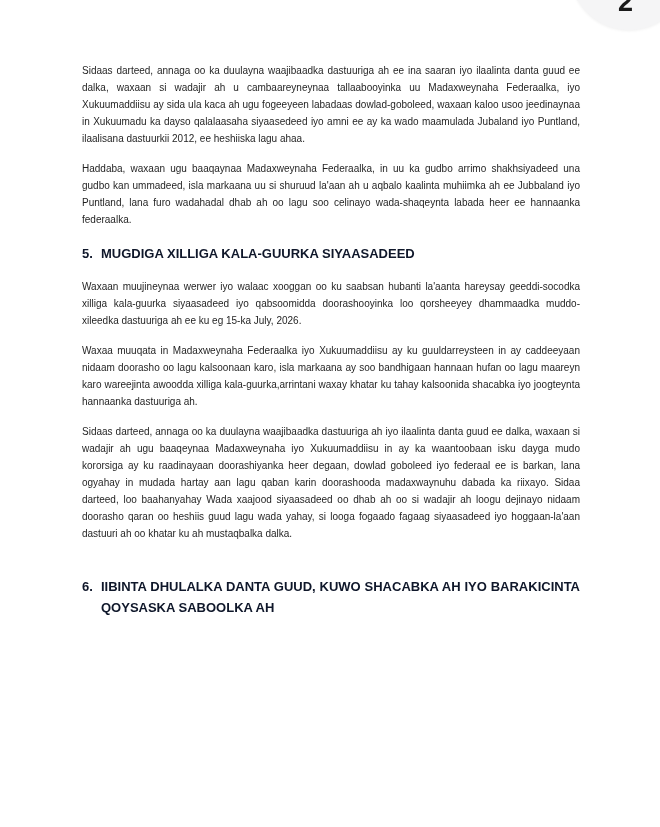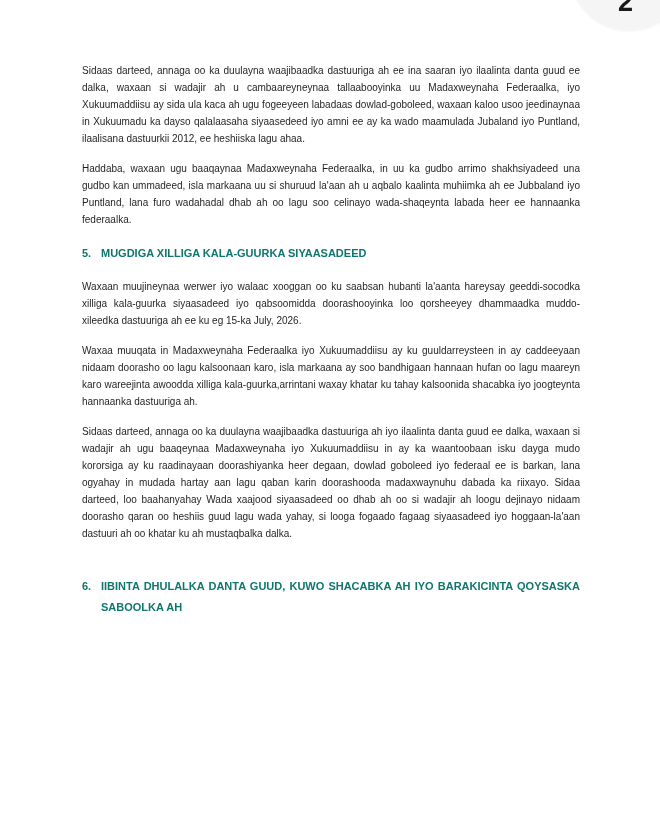--- a/index.html
+++ b/index.html
@@ -46,28 +46,28 @@
     top: 62px;
     width: 498px;
   }
   .para {
     font-size: 10px;
     line-height: 17px;
     text-align: justify;
     margin: 0 0 13px 0;
   }
   .heading {
-    font-size: 11px;
+    font-size: 13px;
     font-weight: 700;
     line-height: 21.5px;
     text-align: justify;
     margin: 15px 0 13px 0;
     padding-left: 19px;
     text-indent: -19px;
-    color: #0f766e;
+    color: #0f172a;
   }
   .heading .h-num {
     display: inline-block;
     width: 19px;
     text-indent: 0;
   }
   .heading-6 {
     margin-top: 34px;
   }
 </style>

